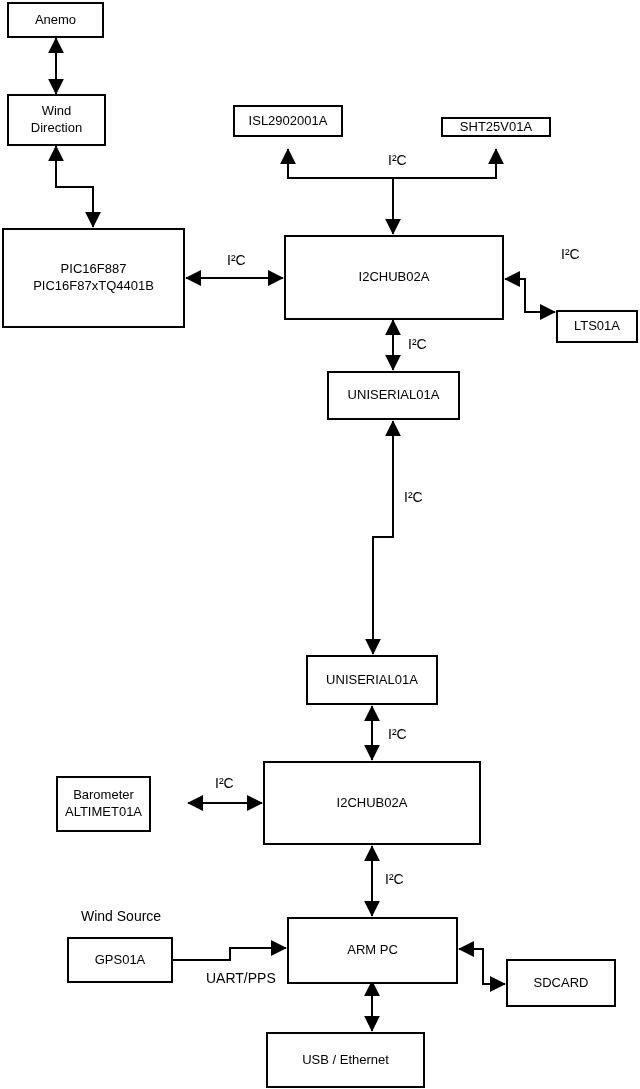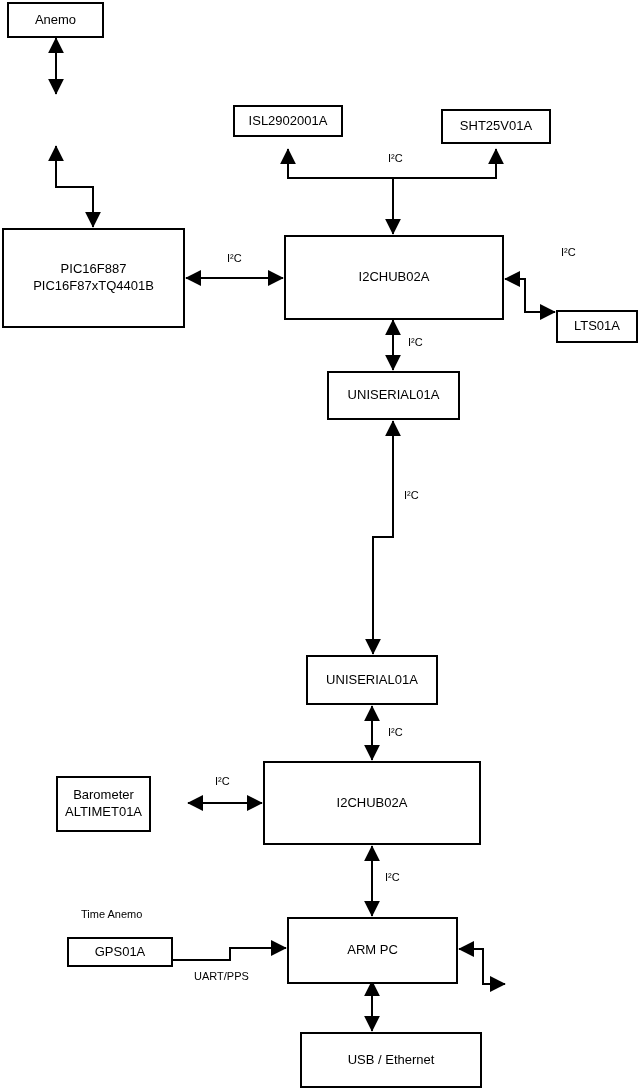--- a/index.html
+++ b/index.html
@@ -36,21 +36,21 @@
     display: flex;
     align-items: center;
     justify-content: center;
     text-align: center;
     font-size: 13px;
     line-height: 1.3;
   }
   .box span { white-space: pre-line; }
   .lbl {
     position: absolute;
-    font-size: 11px;
+    font-size: 14px;
     white-space: nowrap;
   }
 </style>
 </head>
 <body>
 
 <div id="canvas">
 
   <svg id="wires">
     <defs>
@@ -71,31 +71,35 @@
     <line x1="372" y1="846" x2="372" y2="916" marker-start="url(#ah)" marker-end="url(#ah)"></line>
     <polyline points="173,960 230,960 230,948 286,948" marker-end="url(#ah)"></polyline>
     <polyline points="459,949 483,949 483,984 505,984" marker-start="url(#ah)" marker-end="url(#ah)"></polyline>
     <line x1="372" y1="981" x2="372" y2="1031" marker-start="url(#ah)" marker-end="url(#ah)"></line>
   </svg>
 
   <div class="box" style="left:7px;top:2px;width:97px;height:36px">
     <span>Anemo</span>
   </div>
 
+  <div class="box" style="left:7px;top:94px;width:99px;height:52px">
+    <span>Wind
+Direction</span>
+  </div>
 
   <div class="box" style="left:2px;top:228px;width:183px;height:100px">
     <span>PIC16F887
 PIC16F87xTQ4401B</span>
   </div>
 
   <div class="box" style="left:233px;top:105px;width:110px;height:32px">
     <span>ISL2902001A</span>
   </div>
 
-  <div class="box" style="left:441px;top:109px;width:110px;height:35px">
+  <div class="box" style="left:441px;top:117px;width:110px;height:20px">
     <span>SHT25V01A</span>
   </div>
 
   <div class="box" style="left:284px;top:235px;width:220px;height:85px">
     <span>I2CHUB02A</span>
   </div>
 
   <div class="box" style="left:556px;top:310px;width:82px;height:33px">
     <span>LTS01A</span>
   </div>
@@ -114,33 +118,36 @@
 
   <div class="box" style="left:56px;top:776px;width:95px;height:56px">
     <span>Barometer
 ALTIMET01A</span>
   </div>
 
   <div class="box" style="left:287px;top:917px;width:171px;height:67px">
     <span>ARM PC</span>
   </div>
 
-  <div class="box" style="left:67px;top:937px;width:106px;height:30px">
+  <div class="box" style="left:67px;top:937px;width:106px;height:46px">
     <span>GPS01A</span>
   </div>
 
+  <div class="box" style="left:506px;top:959px;width:110px;height:48px">
+    <span>SDCARD</span>
+  </div>
 
-  <div class="box" style="left:300px;top:1032px;width:182px;height:56px">
+  <div class="box" style="left:266px;top:1032px;width:159px;height:56px">
     <span>USB / Ethernet</span>
   </div>
 
   <span class="lbl" style="left:227px;top:252px">I²C</span>
   <span class="lbl" style="left:388px;top:152px">I²C</span>
   <span class="lbl" style="left:561px;top:246px">I²C</span>
   <span class="lbl" style="left:408px;top:336px">I²C</span>
   <span class="lbl" style="left:404px;top:489px">I²C</span>
   <span class="lbl" style="left:388px;top:726px">I²C</span>
   <span class="lbl" style="left:215px;top:775px">I²C</span>
   <span class="lbl" style="left:385px;top:871px">I²C</span>
-  <span class="lbl" style="left:81px;top:908px">Time Anemo</span>
-  <span class="lbl" style="left:194px;top:970px">UART/PPS</span>
+  <span class="lbl" style="left:81px;top:908px">Wind Source</span>
+  <span class="lbl" style="left:206px;top:970px">UART/PPS</span>
 
 </div>
 
 </body></html>

